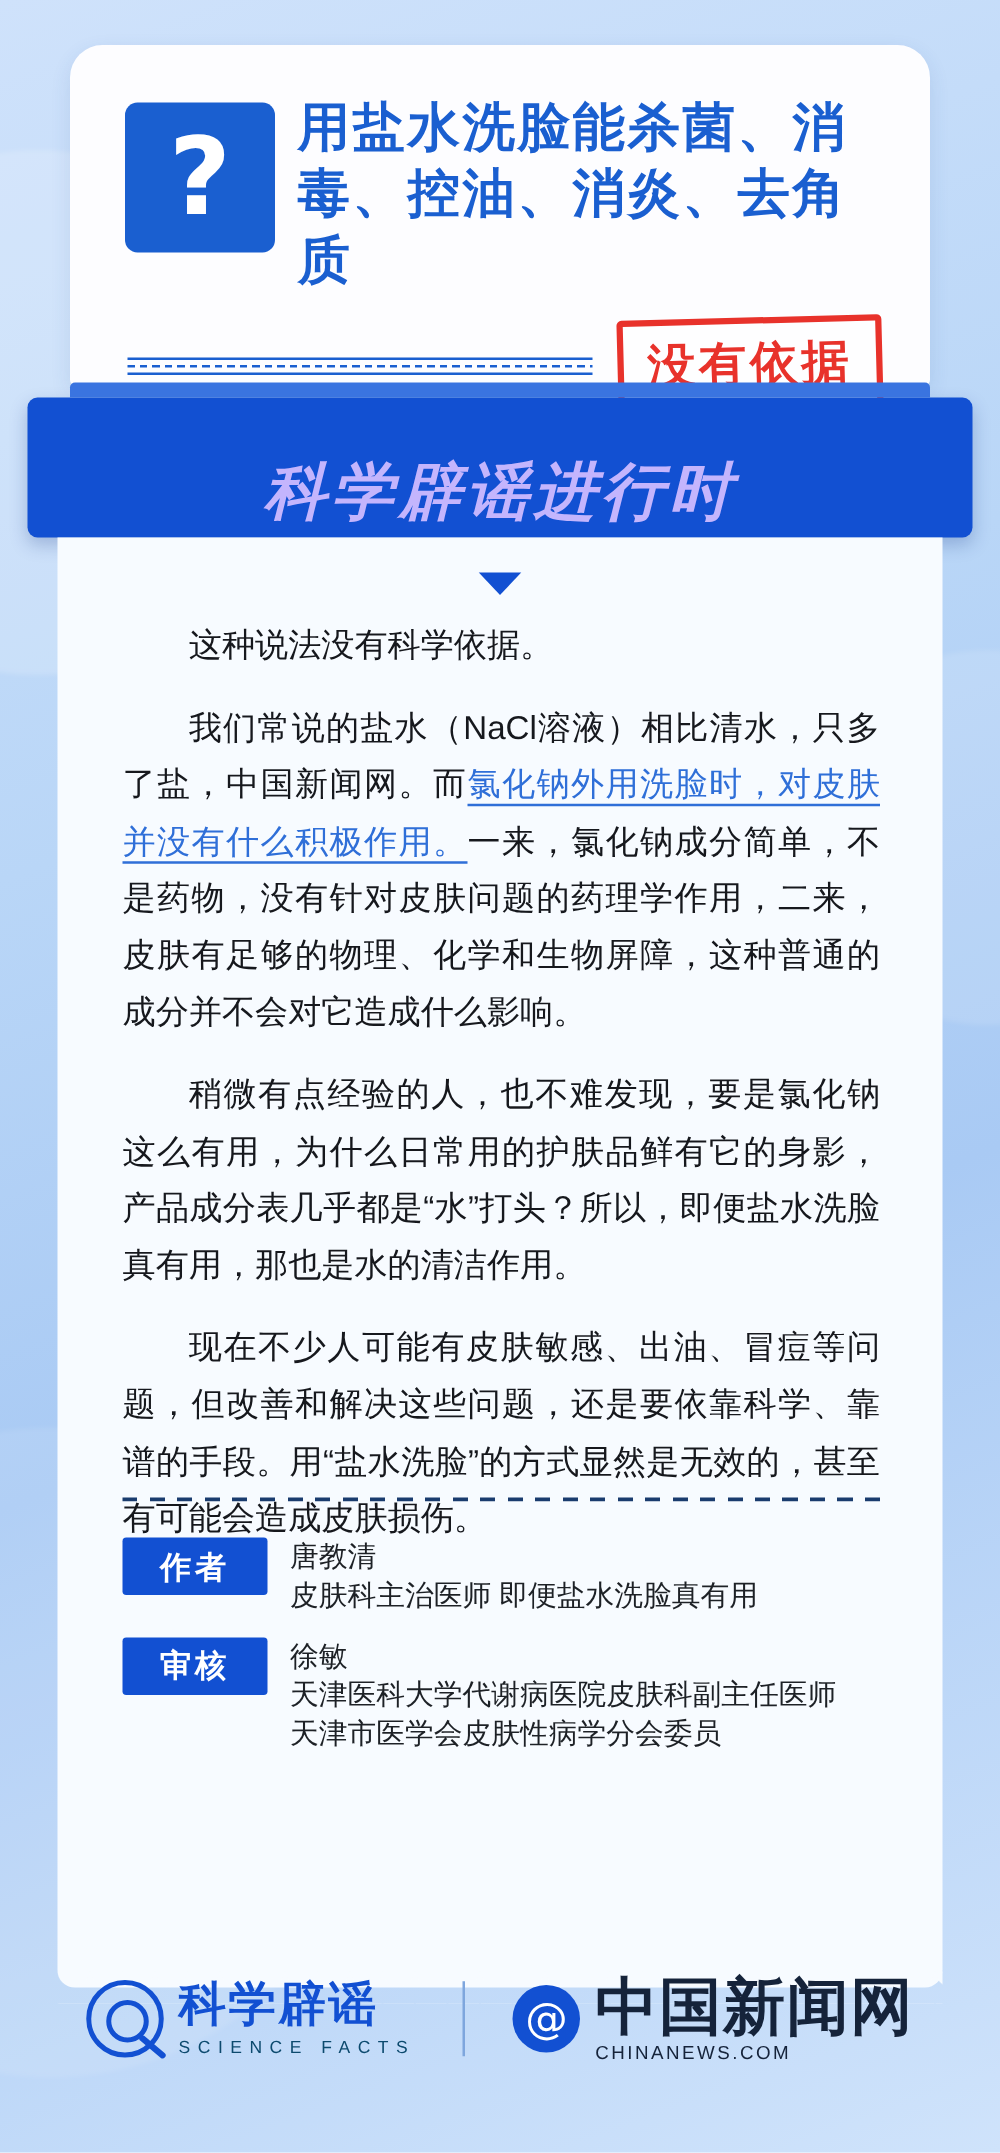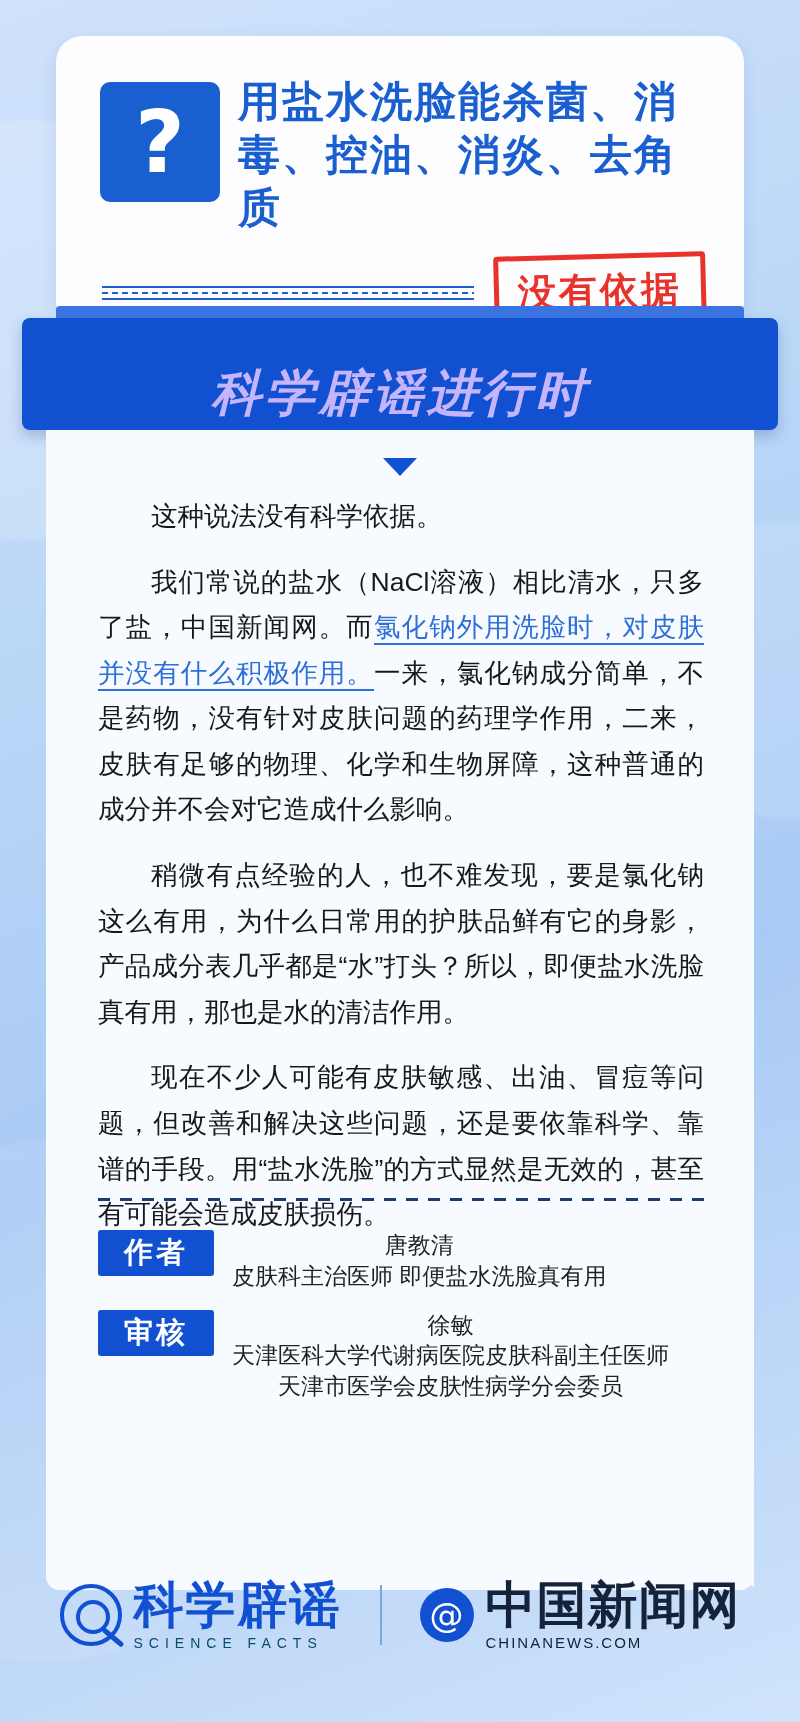--- a/index.html
+++ b/index.html
@@ -207,32 +207,31 @@
     display: flex;
     align-items: flex-start;
     margin-bottom: 18px;
   }
   .credit-tag {
     width: 116px;
     min-width: 116px;
     height: 46px;
     background: #1250d2;
     color: #ffffff;
-    font-size: 29px;
+    font-size: 25px;
     font-weight: bold;
     letter-spacing: 3px;
     display: flex;
     align-items: center;
     justify-content: center;
     border-radius: 3px;
     margin-right: 18px;
   }
   .credit-lines {
     padding-top: 0px;
-    text-align: center;
   }
   .credit-lines div {
     color: #1d2126;
     font-size: 23px;
     line-height: 1.34;
   }
 
   
   .footer {
     position: absolute;
@@ -266,21 +265,21 @@
     content: "";
     position: absolute;
     right: -8px; bottom: 2px;
     width: 26px; height: 5px;
     background: #1250d2;
     transform: rotate(40deg);
     border-radius: 3px;
   }
   .logo-text-main {
     color: #1250d2;
-    font-size: 50px;
+    font-size: 38px;
     font-weight: bold;
     letter-spacing: 2px;
     line-height: 1.05;
   }
   .logo-text-sub {
     color: #0c4a6e;
     font-size: 14px;
     letter-spacing: 6px;
     margin-top: 4px;
   }

